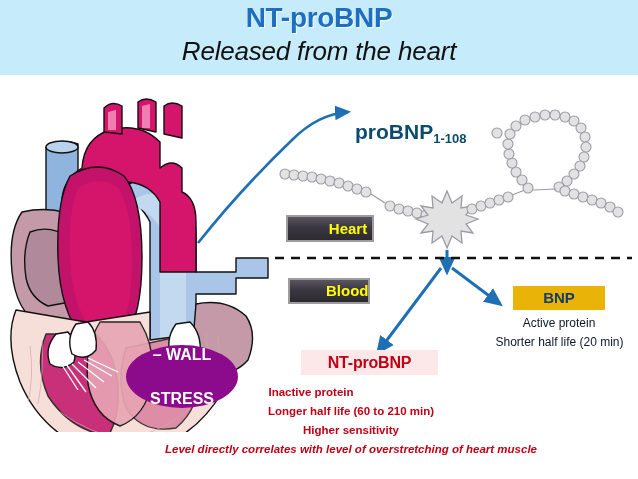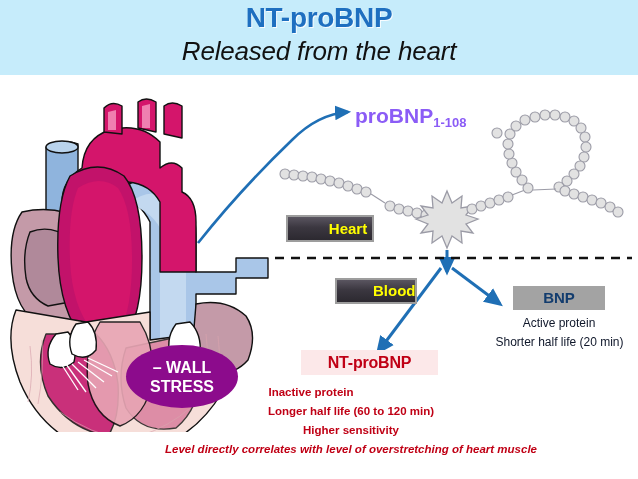--- a/index.html
+++ b/index.html
@@ -74,44 +74,43 @@
   }
   #badge-heart {
     left: 286px; top: 215px;
     width: 88px; height: 27px;
     line-height: 23px;
   }
   #badge-blood {
     left: 288px; top: 278px;
     width: 82px; height: 26px;
     line-height: 22px;
-    margin-left: 47px;
   }
 
   #probnp-label {
     position: absolute;
-    left: 355px; top: 104px;
+    left: 355px; top: 120px;
     font-size: 21px;
     font-weight: bold;
-    color: #8b5cf6;
+    color: #0c4a6e;
     white-space: nowrap;
   }
   #probnp-label sub {
     font-size: 13px;
     font-weight: bold;
     vertical-align: baseline;
     position: relative;
     top: 4px;
   }
 
   #bnp-box {
     position: absolute;
     left: 513px; top: 286px;
     width: 92px; height: 24px;
-    background: #a3a3a3;
+    background: #eab308;
     color: #123c6e;
     font-size: 15px;
     font-weight: bold;
     text-align: center;
     line-height: 24px;
   }
   .bnp-note {
     position: absolute;
     color: #0f172a;
     font-size: 12px;
@@ -152,21 +151,21 @@
     width: 112px; height: 63px;
     background: #8c0b8c;
     border-radius: 50%;
     color: #ffffff;
     font-size: 16px;
     font-weight: bold;
     text-align: center;
     display: flex;
     flex-direction: column;
     align-items: center;
-    justify-content: center;
+    justify-content: space-between;
     line-height: 19px;
   }
 </style>
 </head>
 <body>
 
 <div id="header-band"></div>
 <div id="header-title">NT-proBNP</div>
 <div id="header-subtitle">Released from the heart</div>
 
@@ -329,20 +328,20 @@
 <div class="dark-badge" id="badge-blood">Blood</div>
 
 <div id="probnp-label"><span>proBNP</span><sub>1-108</sub></div>
 
 <div id="bnp-box">BNP</div>
 <div class="bnp-note" id="bnp-note-1">Active protein</div>
 <div class="bnp-note" id="bnp-note-2">Shorter half life (20 min)</div>
 
 <div id="ntprobnp-box">NT-proBNP</div>
 <div class="ntprobnp-note" id="nt-note-1">Inactive protein</div>
-<div class="ntprobnp-note" id="nt-note-2">Longer half life (60 to 120 min)</div>
+<div class="ntprobnp-note" id="nt-note-2">Longer half life (60 to 210 min)</div>
 <div class="ntprobnp-note" id="nt-note-3">Higher sensitivity</div>
 <div class="ntprobnp-note" id="nt-note-4">Level directly correlates with level of overstretching of heart muscle</div>
 
 <div id="wall-stress-ellipse">
   <span>– WALL</span>
   <span>STRESS</span>
 </div>
 
 </body></html>

